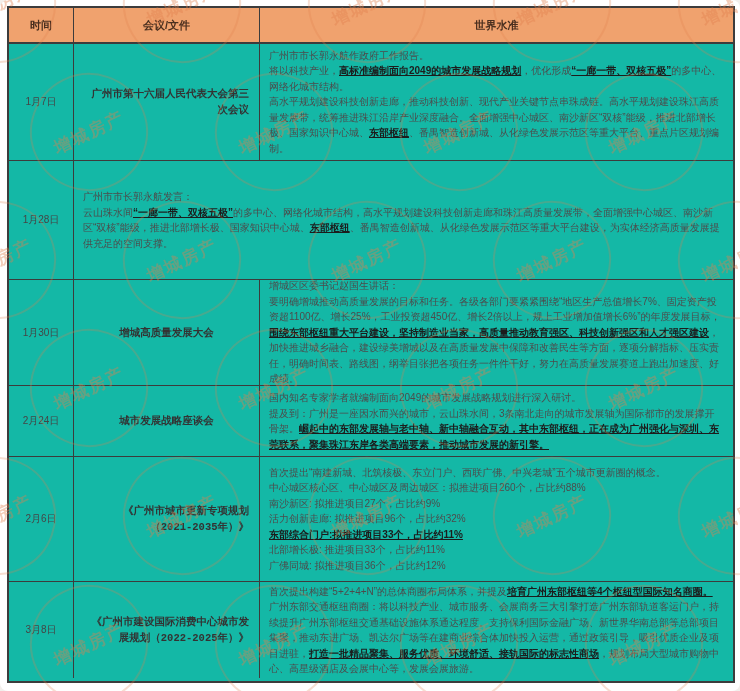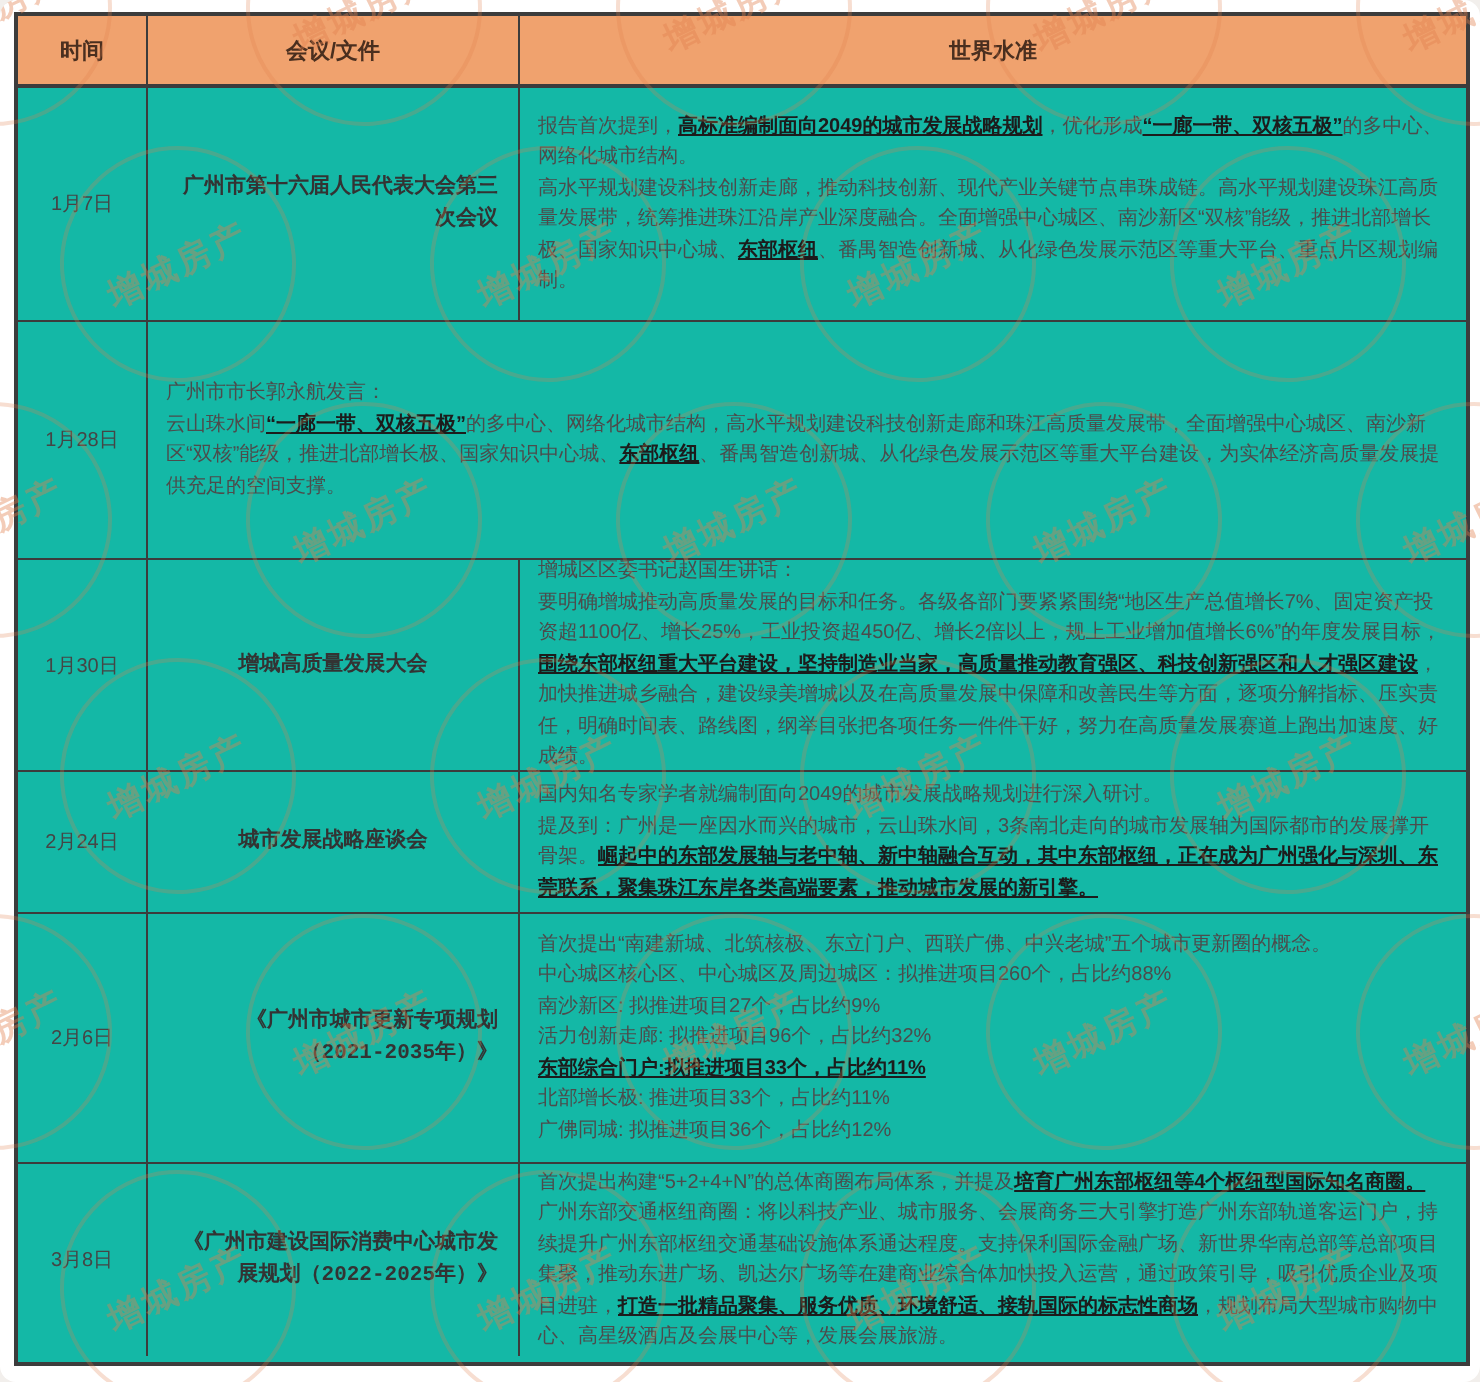--- a/index.html
+++ b/index.html
@@ -86,21 +86,22 @@
     <div class="row header">
       <div class="hcell date-h">时间</div>
       <div class="hcell meeting-h">会议/文件</div>
       <div class="hcell content-h">世界水准</div>
     </div>
     <div id="rows">
         <div class="row body-row r0">
           <div class="cell date">1月7日</div>
           <div class="cell meeting">广州市第十六届人民代表大会第三次会议</div>
           <div class="cell content">
-            <p><span>报告首次提到，</span><span class="b">高标准编制面向2049的城市发展战略规划</span><span>，优化形成</span><span class="b">“一廊一带、双核五极”</span><span>的多中心、网络化城市结构。</span></p>
+            <p><span>广州市市长郭永航作政府工作报告。</span></p>
+            <p><span>将以科技产业，</span><span class="b">高标准编制面向2049的城市发展战略规划</span><span>，优化形成</span><span class="b">“一廊一带、双核五极”</span><span>的多中心、网络化城市结构。</span></p>
             <p><span>高水平规划建设科技创新走廊，推动科技创新、现代产业关键节点串珠成链。高水平规划建设珠江高质量发展带，统筹推进珠江沿岸产业深度融合。全面增强中心城区、南沙新区“双核”能级，推进北部增长极、国家知识中心城、</span><span class="b">东部枢纽</span><span>、番禺智造创新城、从化绿色发展示范区等重大平台、重点片区规划编制。</span></p>
           </div>
         </div>
         <div class="row body-row r1">
           <div class="cell date">1月28日</div>
           <div class="cell content">
             <p><span>广州市市长郭永航发言：</span></p>
             <p><span>云山珠水间</span><span class="b">“一廊一带、双核五极”</span><span>的多中心、网络化城市结构，高水平规划建设科技创新走廊和珠江高质量发展带，全面增强中心城区、南沙新区“双核”能级，推进北部增长极、国家知识中心城、</span><span class="b">东部枢纽</span><span>、番禺智造创新城、从化绿色发展示范区等重大平台建设，为实体经济高质量发展提供充足的空间支撑。</span></p>
           </div>
         </div>

